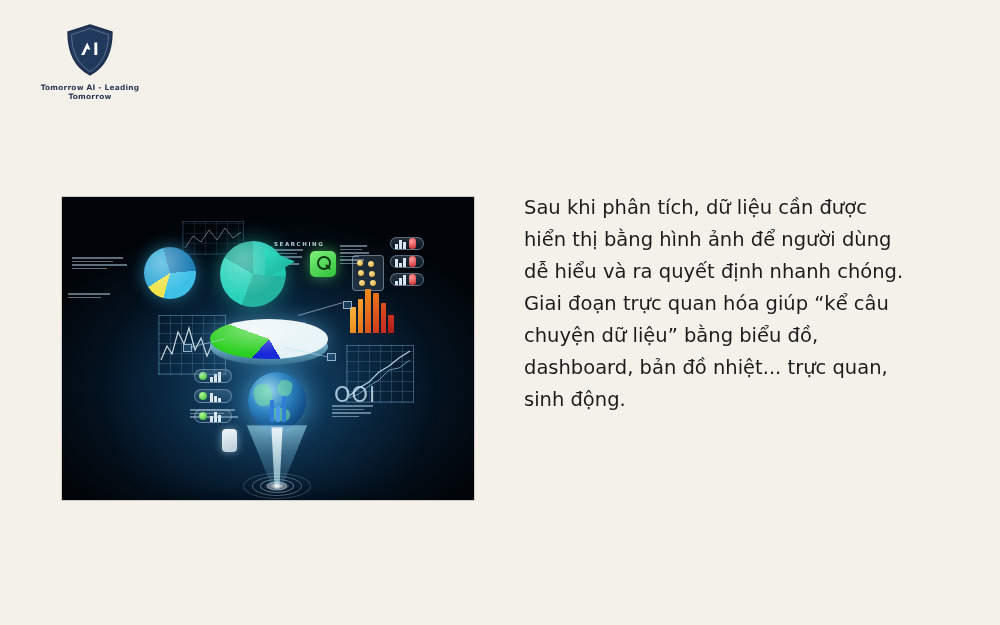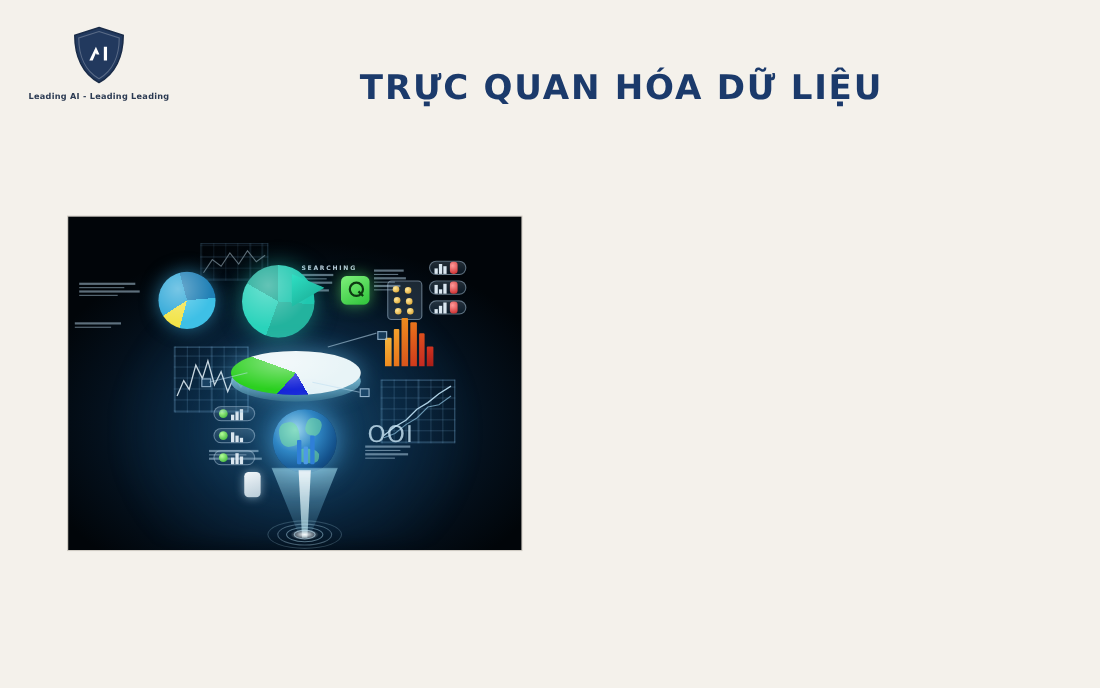--- a/index.html
+++ b/index.html
@@ -377,24 +377,23 @@
   <div class="logo-block">
     <div class="shield-wrap">
       <svg width="50" height="54" viewBox="0 0 50 54" aria-hidden="true">
         <path d="M25 2 L47 9 C47 28 40 44 25 52 C10 44 3 28 3 9 Z" fill="#22395e" stroke="#1a2c48" stroke-width="1.4"></path>
         <path d="M25 5.4 L43.6 11.4 C43.6 28 37.4 41.8 25 48.8 C12.6 41.8 6.4 28 6.4 11.4 Z" fill="none" stroke="#5d7persist" stroke-width="0"></path>
         <path d="M25 5.6 L43.4 11.5 C43.4 27.8 37.3 41.5 25 48.5 C12.7 41.5 6.6 27.8 6.6 11.5 Z" fill="none" stroke="rgba(255,255,255,0.25)" stroke-width="1"></path>
         <path d="M16.2 32 L22.2 19.5 L25.4 26.6 L22.8 26.6 L22.2 25.2 L19.3 32 Z" fill="#ffffff"></path>
         <rect x="29.4" y="19.5" width="2.9" height="12.5" fill="#ffffff"></rect>
       </svg>
     </div>
-    <div class="logo-tag">Leading AI - Leading Leading</div>
+    <div class="logo-tag">Tomorrow AI - Leading Tomorrow</div>
   </div>
 
-  <div class="slide-title">TRỰC QUAN HÓA DỮ LIỆU</div>
 
   <div class="illus">
     <div class="illus-inner">
       <div class="haze"></div>
 
       <div class="codeblk" style="left:10px;top:60px;width:58px;">
         <i style="width:88%"></i>
           <i style="width:70%"></i>
           <i style="width:95%"></i>
           <i style="width:60%"></i>
@@ -555,14 +554,15 @@
         <div class="rings-glow"></div>
       </div>
 
       <div class="phone"></div>
 
       <div class="ool">OOI</div>
 
     </div>
   </div>
 
+  <div class="body-text">Sau khi phân tích, dữ liệu cần được hiển thị bằng hình ảnh để người dùng dễ hiểu và ra quyết định nhanh chóng. Giai đoạn trực quan hóa giúp “kể câu chuyện dữ liệu” bằng biểu đồ, dashboard, bản đồ nhiệt... trực quan, sinh động.</div>
 
 </div>
 
 </body></html>

